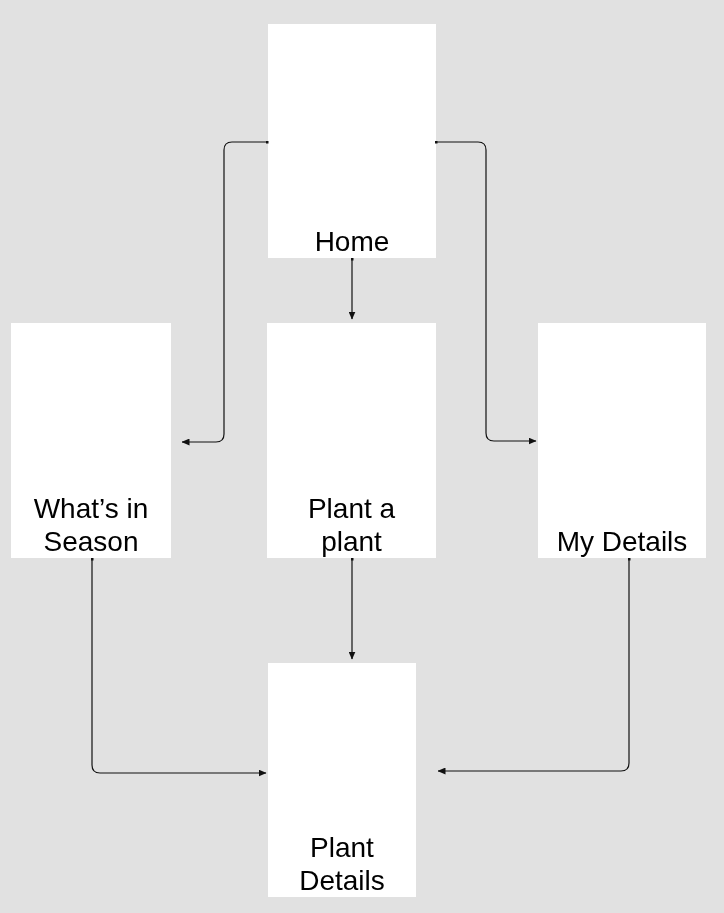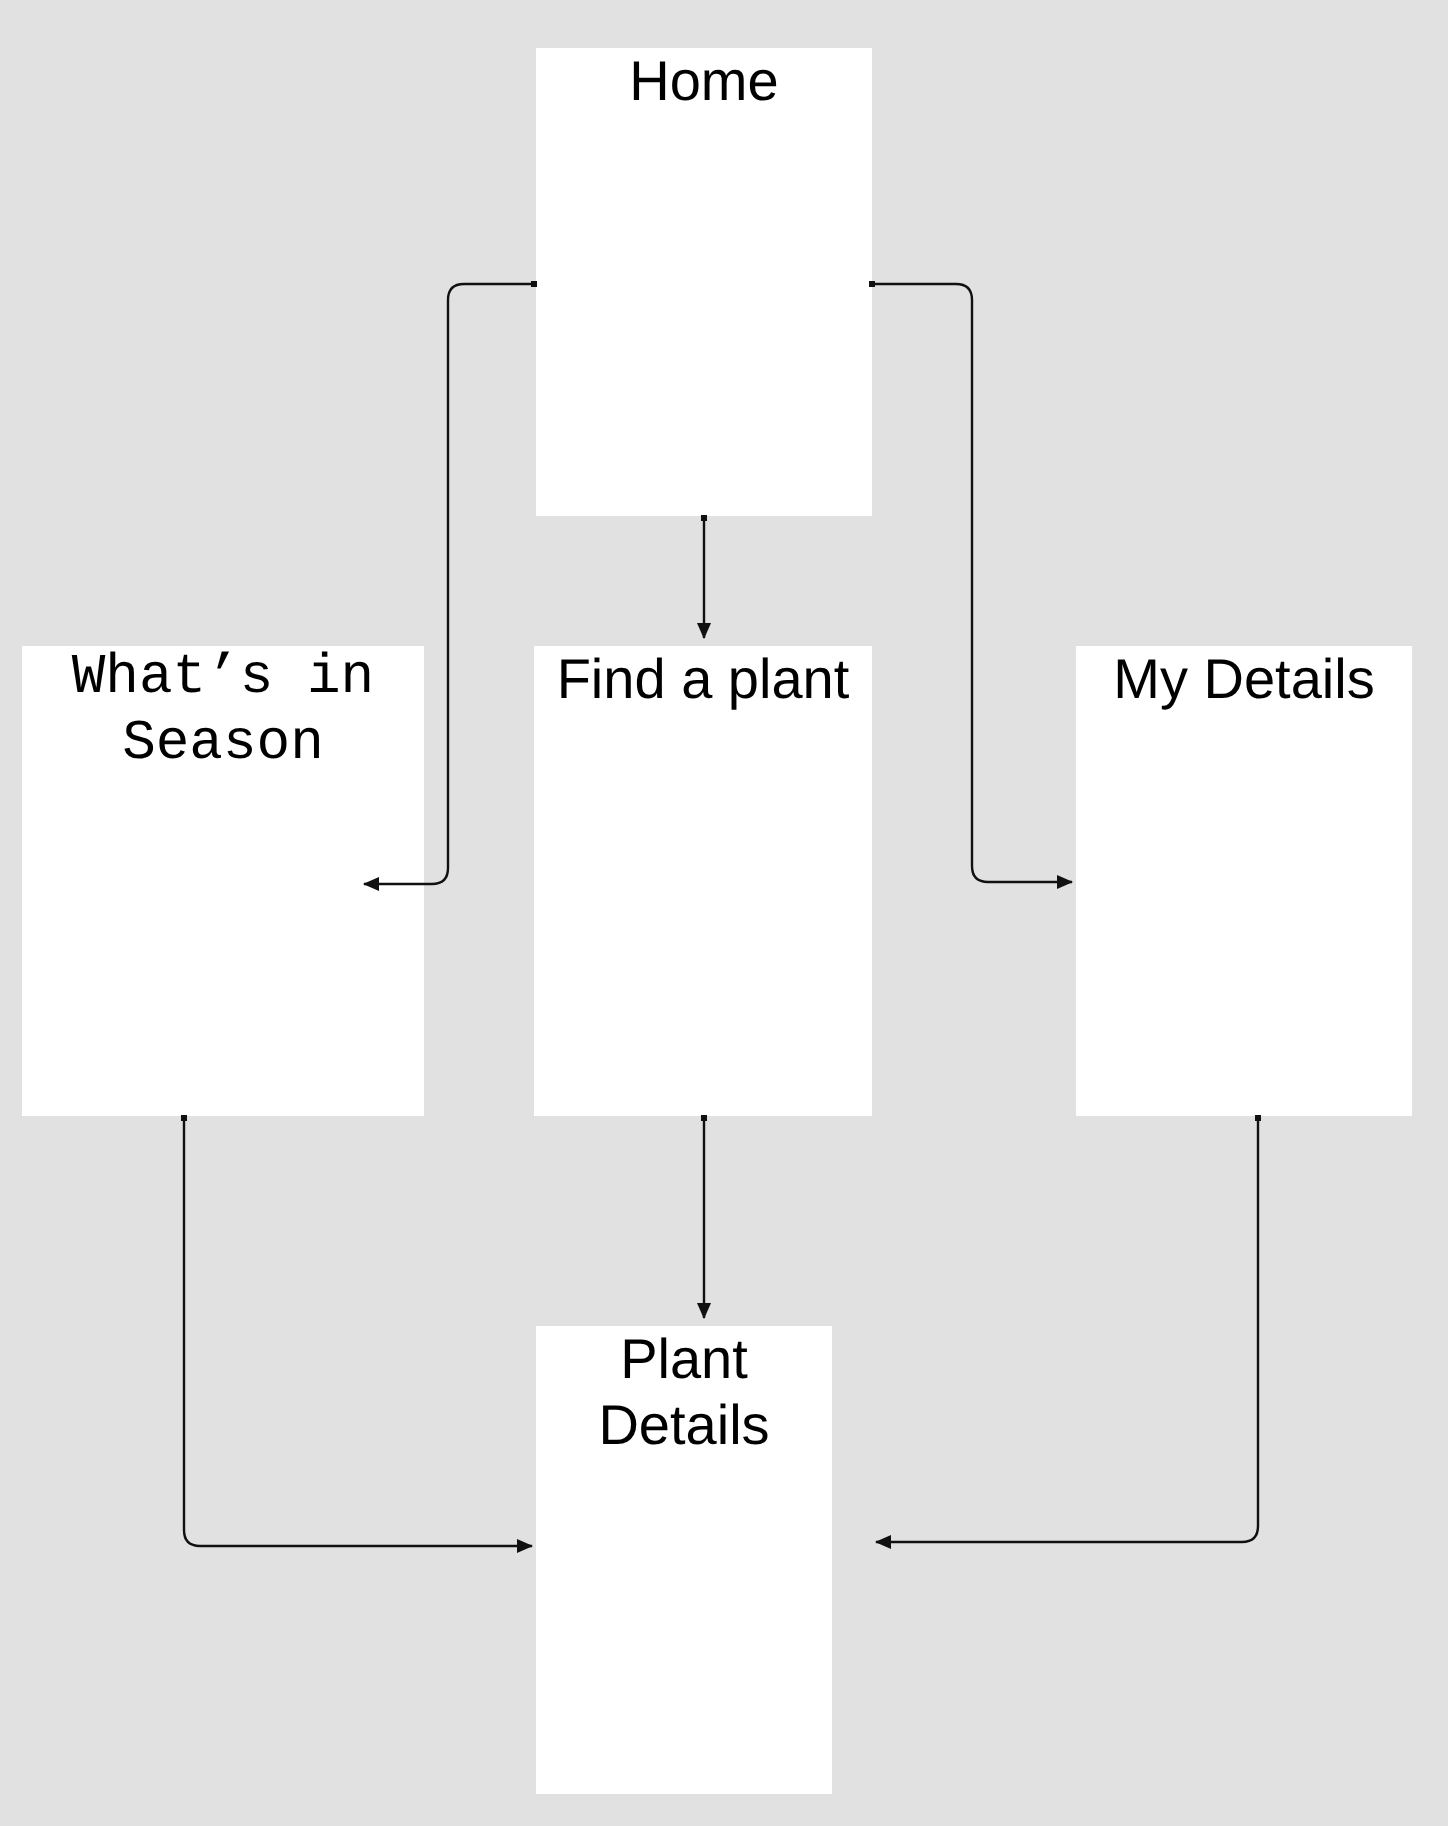--- a/index.html
+++ b/index.html
@@ -8,21 +8,21 @@
     width: 724px;
     height: 913px;
     background: var(--bg, #e1e1e1);
     overflow: hidden;
     font-family: "Liberation Sans", sans-serif;
   }
   .node {
     position: absolute;
     background: var(--node-fill, #ffffff);
     display: flex;
-    align-items: flex-start;
+    align-items: flex-end;
     justify-content: center;
     box-sizing: border-box;
     padding: 0 9px;
   }
   .node-label {
     font-size: 28px;
     line-height: 33px;
     text-align: center;
     color: var(--text, #000000);
     letter-spacing: 0;
@@ -42,25 +42,25 @@
   }
 </style>
 </head>
 <body>
 
 <div class="canvas">
   <div id="nodes">
       <div class="node" style="left: 268px; top: 24px; width: 168px; height: 234px;">
         <span class="node-label">Home</span>
       </div>
-      <div class="node" style="left: 11px; top: 323px; width: 201px; height: 235px; font-family: Liberation Mono, monospace;">
+      <div class="node" style="left: 11px; top: 323px; width: 160px; height: 235px;">
         <span class="node-label">What’s in Season</span>
       </div>
       <div class="node" style="left: 267px; top: 323px; width: 169px; height: 235px;">
-        <span class="node-label">Find a plant</span>
+        <span class="node-label">Plant a plant</span>
       </div>
       <div class="node" style="left: 538px; top: 323px; width: 168px; height: 235px;">
         <span class="node-label">My Details</span>
       </div>
       <div class="node" style="left: 268px; top: 663px; width: 148px; height: 234px;">
         <span class="node-label">Plant Details</span>
       </div>
     </div>
   <svg class="edges-layer" width="724" height="913" viewBox="0 0 724 913">
     <defs>

